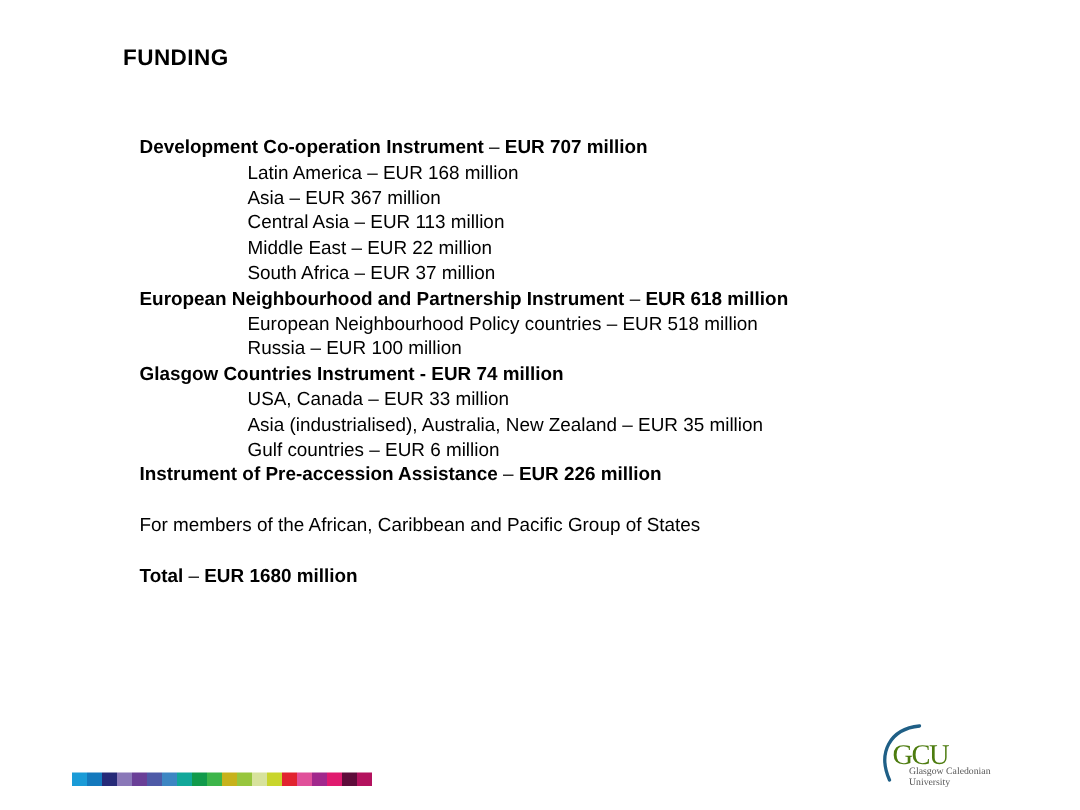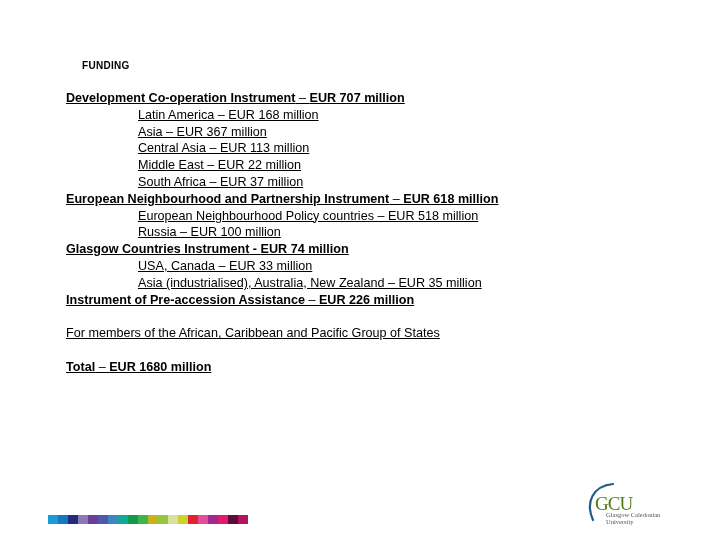--- a/index.html
+++ b/index.html
@@ -1,19 +1,19 @@
 <!DOCTYPE html>
 <html><head>
 <meta charset="utf-8">
 <style>
   html, body { margin:0; padding:0; }
   body { width:720px; height:540px; background:#ffffff; position:relative; overflow:hidden;
          font-family:"Liberation Sans", sans-serif; color:#000; }
-  .title { position:absolute; left:82px; top:60px; font-size:10px; font-weight:bold; letter-spacing:0.3px; }
-  .content { position:absolute; left:66px; top:90px; width:600px;text-decoration:underline; }
+  .title { position:absolute; left:82px; top:30px; font-size:15px; font-weight:bold; letter-spacing:0.3px; }
+  .content { position:absolute; left:93px; top:90px; width:600px; }
   .line { font-size:12.6px; line-height:16.8px; height:16.8px; white-space:nowrap; }
   .line.bold { font-weight:bold; }
   .line.indent { padding-left:72px; }
   .line.blank { height:16.8px; }
   .dash { font-weight:normal; }
   .colorbar { position:absolute; left:48px; top:515px; height:9px; display:flex; }
   .colorbar span { display:block; width:10px; height:9px; }
   .logo { position:absolute; left:583px; top:480px; width:100px; height:50px; }
   .logo svg { display:block; }
   .logo-gcu { position:absolute; left:12px; top:13px; font-family:"Liberation Serif", serif; font-size:19px; color:#4d7c0f; letter-spacing:-1px; }
@@ -30,20 +30,21 @@
   <div class="line indent">Asia – EUR 367 million</div>
   <div class="line indent">Central Asia – EUR 113 million</div>
   <div class="line indent">Middle East – EUR 22 million</div>
   <div class="line indent">South Africa – EUR 37 million</div>
   <div class="line bold"><span>European Neighbourhood and Partnership Instrument</span><span class="dash"> – </span><span>EUR 618 million</span></div>
   <div class="line indent">European Neighbourhood Policy countries – EUR 518 million</div>
   <div class="line indent">Russia – EUR 100 million</div>
   <div class="line bold"><span>Glasgow Countries Instrument</span><span> - </span><span>EUR 74 million</span></div>
   <div class="line indent">USA, Canada – EUR 33 million</div>
   <div class="line indent">Asia (industrialised), Australia, New Zealand – EUR 35 million</div>
+  <div class="line indent">Gulf countries – EUR 6 million</div>
   <div class="line bold"><span>Instrument of Pre-accession Assistance</span><span class="dash"> – </span><span>EUR 226 million</span></div>
   <div class="line blank"></div>
   <div class="line">For members of the African, Caribbean and Pacific Group of States</div>
   <div class="line blank"></div>
   <div class="line bold"><span>Total</span><span class="dash"> – </span><span>EUR 1680 million</span></div>
 </div>
 
 <div class="colorbar" id="colorbar">
     <span style="background: rgb(26, 155, 215);"></span>
     <span style="background: rgb(20, 121, 189);"></span>

